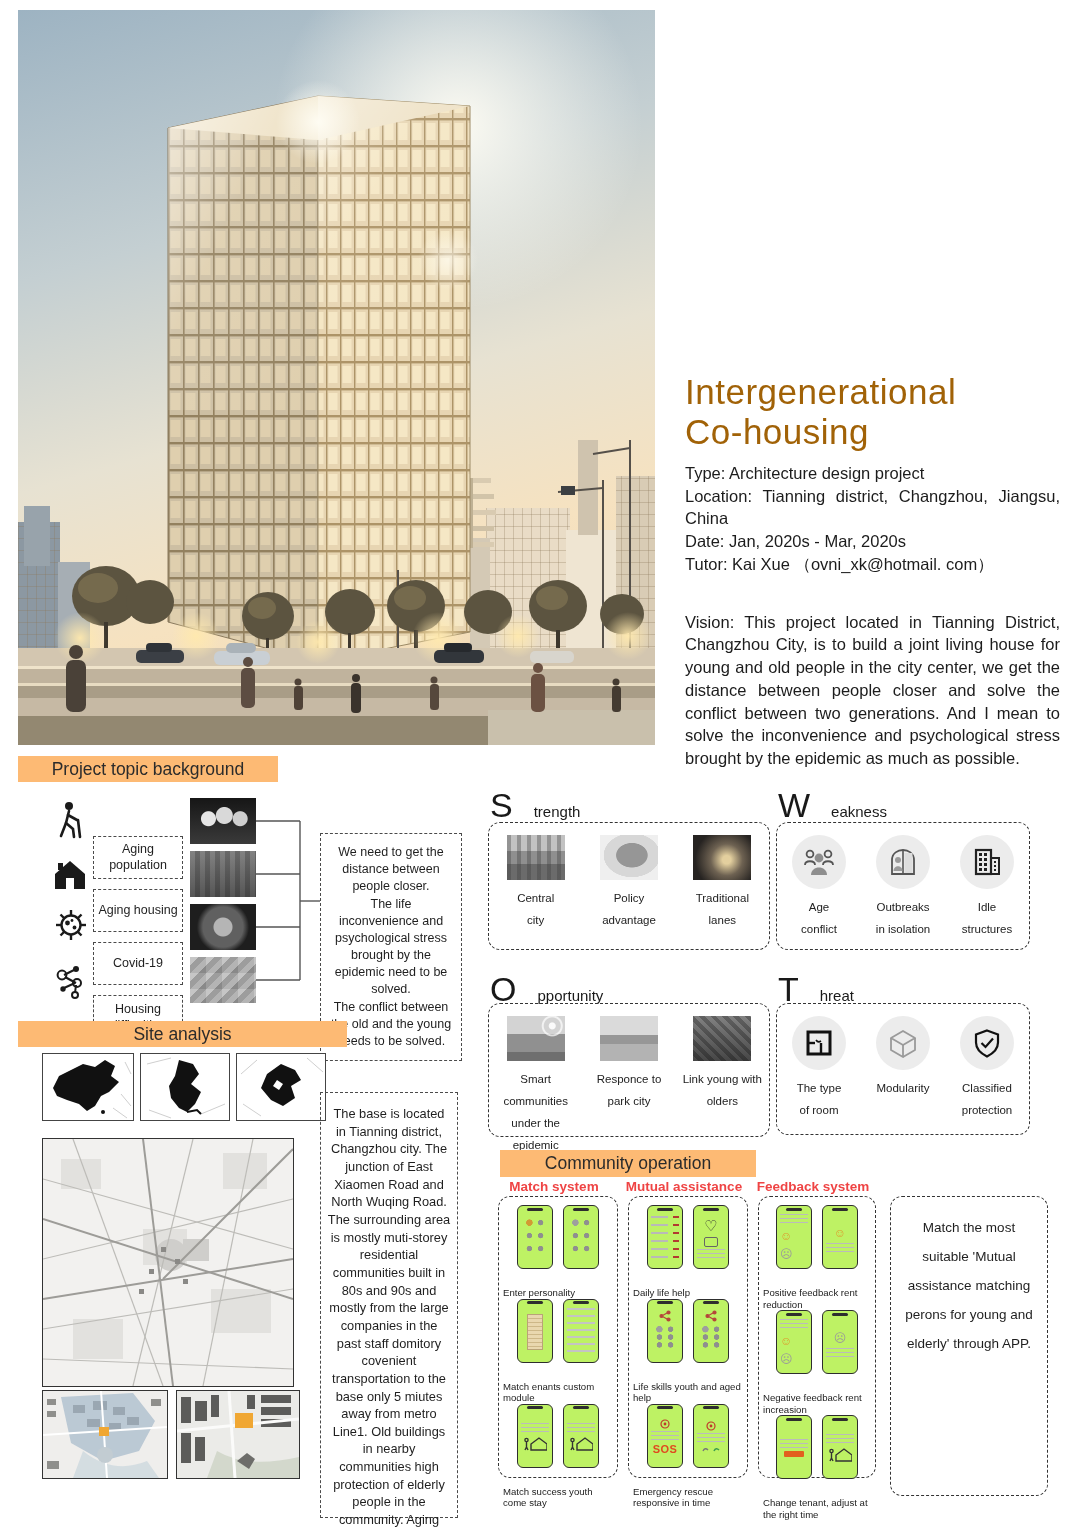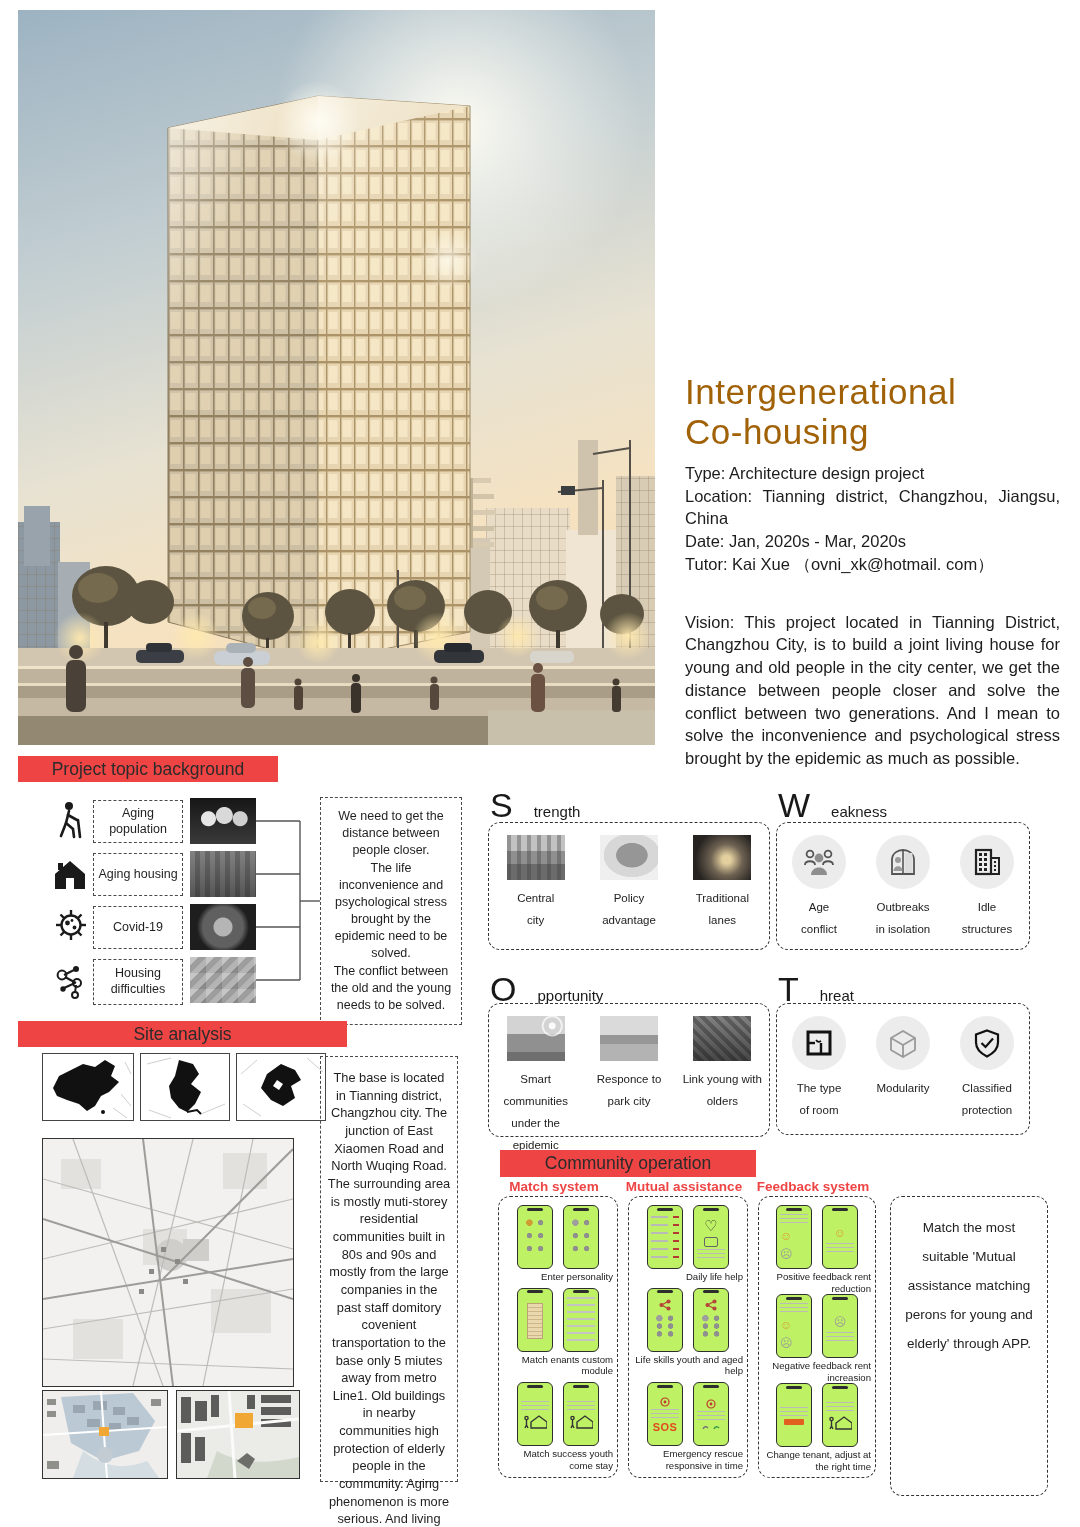--- a/index.html
+++ b/index.html
@@ -12,25 +12,25 @@
   .hero svg{display:block;}
 
   
   .title-block{left:685px;top:372px;width:375px;}
   .main-title{font-size:35px;line-height:1.14;font-weight:400;color:#a16207;letter-spacing:.5px;}
   .meta{margin-top:10px;font-size:16.5px;line-height:1.38;color:#1c1c1c;}
   .meta div{text-align:justify;}
   .meta .vision{text-align:justify;margin-top:35px;}
 
   
-  .sect-bar{background:#ef4444;color:#2b2b2b;font-size:17.5px;text-align:center;
+  .sect-bar{background:#fdba74;color:#2b2b2b;font-size:17.5px;text-align:center;
             line-height:26px;height:26px;}
 
   
-  .dash{border:1.4px dashed #4a4a4a;}
+  .dash{border:1.4px dashed #4a4a4a;margin-top:36px;}
   .dash-round{border:1.6px dashed #333;border-radius:12px;}
 
   
   .bg-row-label{font-size:12.5px;text-align:center;display:flex;align-items:center;justify-content:center;line-height:1.25;}
   .photo{width:100%;height:100%;}
   .img-lego{background:radial-gradient(circle at 28% 45%,#e6e6e6 0 7px,rgba(0,0,0,0) 8px),radial-gradient(circle at 52% 38%,#d9d9d9 0 8px,rgba(0,0,0,0) 9px),radial-gradient(circle at 76% 45%,#cfcfcf 0 7px,rgba(0,0,0,0) 8px),linear-gradient(#161616,#3a3a3a);}
   .img-aerial{background:repeating-linear-gradient(90deg,#adadad 0 5px,#8b8b8b 5px 10px),linear-gradient(#c0c0c0,#7d7d7d);background-blend-mode:multiply;}
   .img-covid{background:radial-gradient(circle at 50% 50%,#b5b5b5 0 9px,#606060 10px 20px,#1e1e1e 65%);}
   .img-blocks{background:linear-gradient(135deg,#c6c6c6 25%,#9d9d9d 25% 50%,#b4b4b4 50% 75%,#898989 75%);background-size:16px 16px;}
   .conclusion-box{padding:10px 8px;display:flex;flex-direction:column;justify-content:space-between;}
@@ -53,21 +53,21 @@
   .icon-circle{width:54px;height:54px;border-radius:50%;background:#ececec;display:flex;align-items:center;justify-content:center;}
 
   
   .map-thumb{border:1.5px solid #444;background:#fff;overflow:hidden;}
   .site-text{padding:12px 6px;font-size:12.8px;line-height:1.38;text-align:center;}
 
   
   .app-col-title{font-size:13.5px;font-weight:bold;text-align:center;color:#ef4444;}
   .app-box{display:flex;flex-direction:column;justify-content:space-between;padding:8px 4px 6px;}
   .app-row{display:flex;justify-content:center;gap:10px;}
-  .app-caption{font-size:9.6px;line-height:1.2;text-align:right;color:#222;margin-top:2px;}
+  .app-caption{font-size:9.6px;line-height:1.2;text-align:left;color:#222;margin-top:18px;}
   .phone{position:relative;width:34px;height:62px;border:1.8px solid #2e2e2e;border-radius:6px;background:#bef264;overflow:hidden;}
   .phone .notch{position:absolute;top:1.5px;left:50%;transform:translateX(-50%);width:16px;height:3px;background:#2e2e2e;border-radius:2px;}
   .ph-c{position:absolute;left:3px;right:3px;top:8px;bottom:6px;display:flex;flex-direction:column;align-items:center;justify-content:center;gap:2px;}
   .ph-lines{background:repeating-linear-gradient(to bottom,#c4c4c4 0 2px,rgba(0,0,0,0) 2px 7px);background-size:100% 100%;width:100%;height:100%;}
   .ph-grid{width:100%;height:100%;background-image:
      radial-gradient(circle at 30% 18%,#d29a33 3px,rgba(0,0,0,0) 3.5px),
      radial-gradient(circle at 70% 18%,#8f8f8f 2.5px,rgba(0,0,0,0) 3px),
      radial-gradient(circle at 30% 45%,#8f8f8f 2.5px,rgba(0,0,0,0) 3px),
      radial-gradient(circle at 70% 45%,#8f8f8f 2.5px,rgba(0,0,0,0) 3px),
      radial-gradient(circle at 30% 72%,#8f8f8f 2.5px,rgba(0,0,0,0) 3px),

